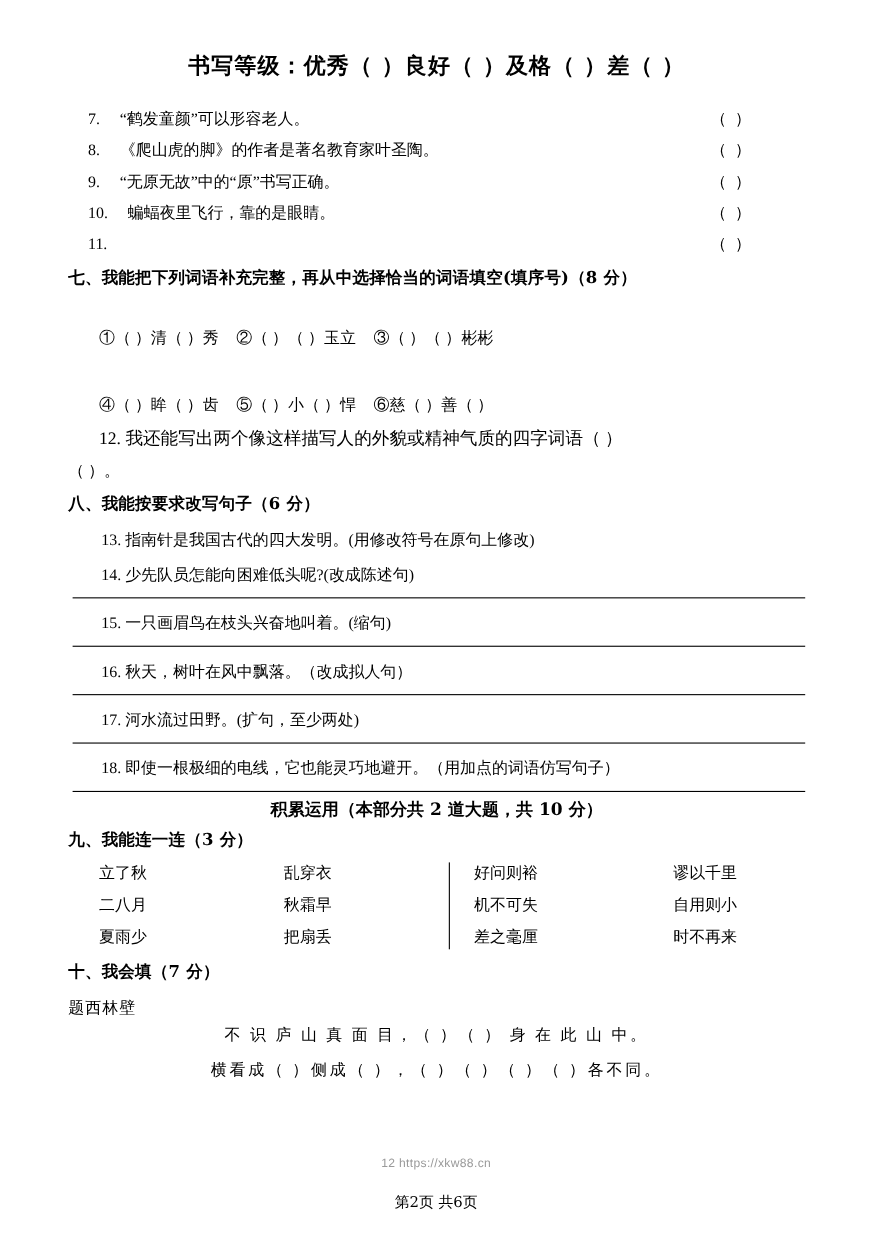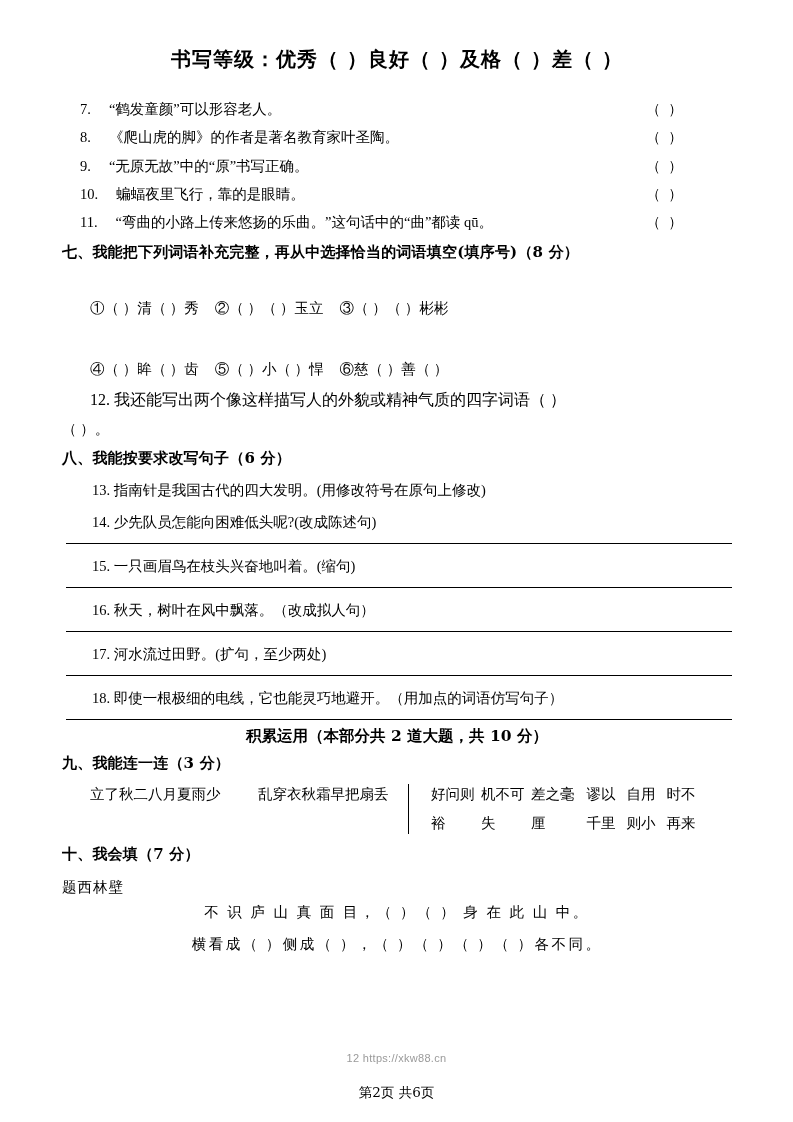--- a/index.html
+++ b/index.html
@@ -125,21 +125,21 @@
     display: flex;
     margin-top: 7px;
     padding-left: 28px;
     font-size: 14.5px;
   }
   .match-group {
     display: flex;
   }
   .match-col {
     display: flex;
-    flex-direction: row;
+    flex-direction: column;
   }
   .match-col div { line-height: 2.0; }
   .mc-w1 { width: 168px; }
   .mc-w2 { width: 150px; }
   .mc-w3 { width: 150px; }
   .mc-w4 { width: 120px; text-align: center; }
   .divider {
     border-left: 1.2px solid #000;
     margin: 4px 22px 4px 0;
   }
@@ -208,21 +208,20 @@
         <span class="tf-paren">（        ）</span>
       </div>
       <div class="tf-row">
         <span class="tf-text">10.</span>
         <span class="tf-text">蝙蝠夜里飞行，靠的是眼睛。</span>
         <span class="tf-spacer"></span>
         <span class="tf-paren">（        ）</span>
       </div>
       <div class="tf-row">
         <span class="tf-text">11.</span>
-        <span class="tf-text">“弯曲的小路上传来悠扬的乐曲。”这句话中的“曲”都读 qū。</span>
         <span class="tf-spacer"></span>
         <span class="tf-paren">（        ）</span>
       </div>
     </div>
 
     <div class="sec-head">七、我能把下列词语补充完整，再从中选择恰当的词语填空(填序号)（8 分）</div>
     <div class="idiom-block">
       <div class="idiom-row">
         <span class="idiom-cell">①（      ）清（      ）秀</span>
         <span class="idiom-cell">②（      ）（      ）玉立</span>

